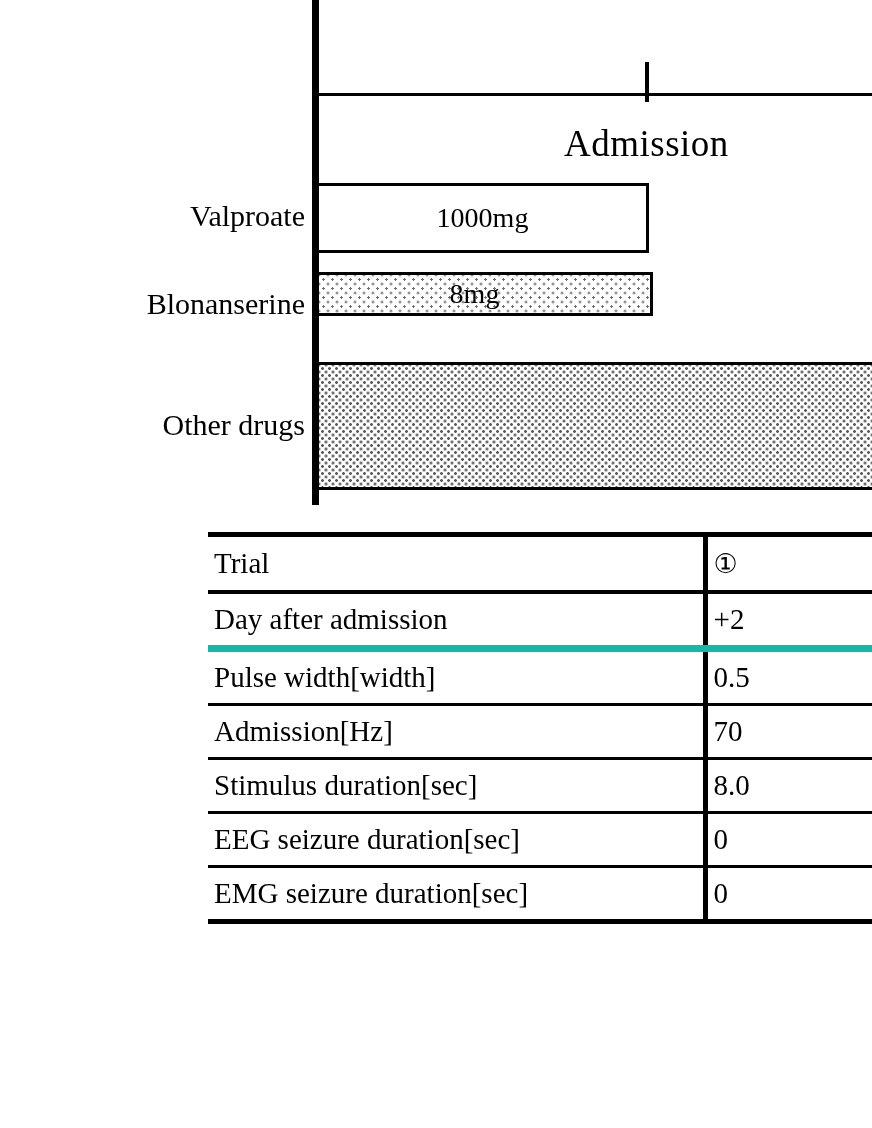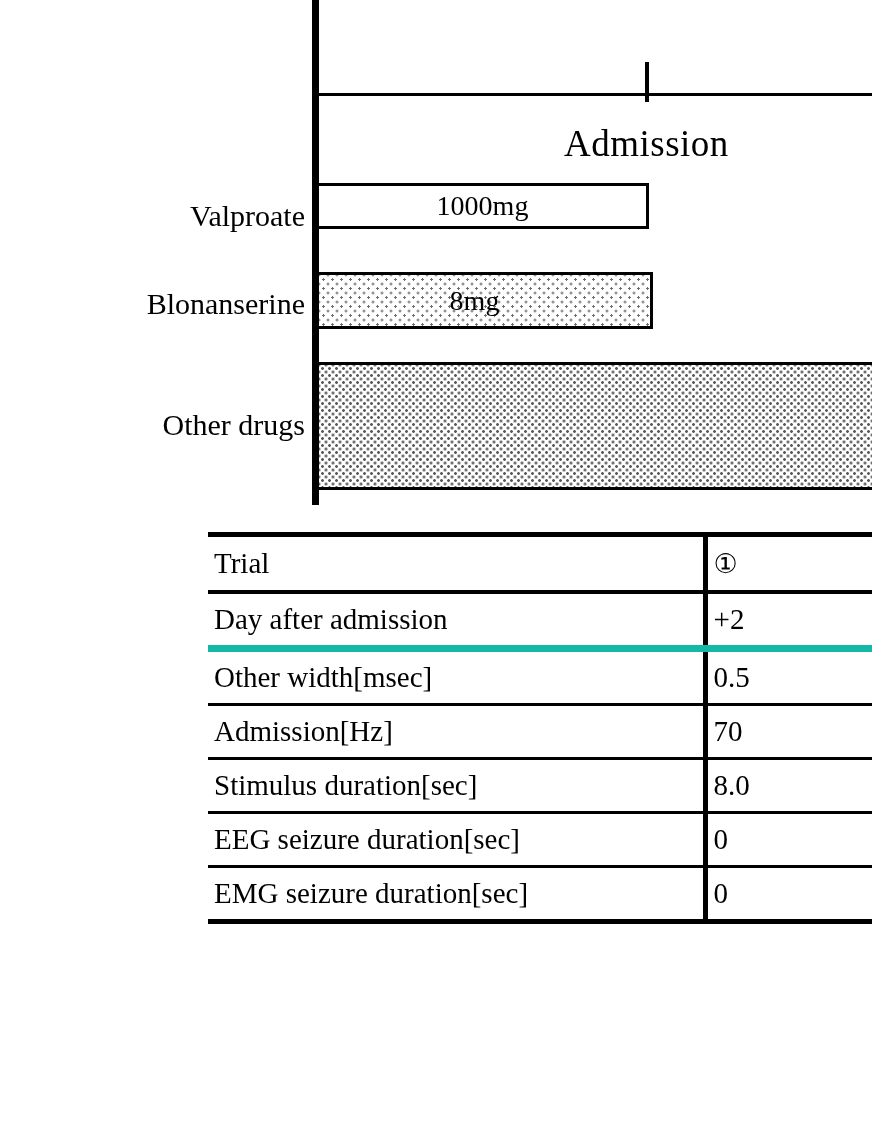--- a/index.html
+++ b/index.html
@@ -79,28 +79,28 @@
     display: flex;
     align-items: center;
     justify-content: center;
     font-size: 28px;
     color: #000;
   }
   .bar.valproate {
     left: 316px;
     top: 183px;
     width: 333px;
-    height: 46px;
+    height: 70px;
     background: #ffffff;
   }
   .bar.blonanserine {
     left: 316px;
     top: 272px;
     width: 337px;
-    height: 57px;
+    height: 44px;
     background-color: #ffffff;
     background-image:
       radial-gradient(#6f6f6f 1.1px, transparent 1.2px),
       radial-gradient(#6f6f6f 1.1px, transparent 1.2px);
     background-size: 9px 9px, 9px 9px;
     background-position: 0 0, 4.5px 4.5px;
   }
   .bar.otherdrugs {
     left: 316px;
     top: 362px;
@@ -199,21 +199,21 @@
       <td class="rowhead">Trial</td>
       <td class="valcell">
         <span class="circled">①</span>
       </td>
     </tr>
     <tr class="body thin">
       <td class="rowhead">Day after admission</td>
       <td class="valcell">+2</td>
     </tr>
     <tr class="body">
-      <td class="rowhead">Other width[msec]</td>
+      <td class="rowhead">Pulse width[width]</td>
       <td class="valcell">0.5</td>
     </tr>
     <tr class="body">
       <td class="rowhead">Admission[Hz]</td>
       <td class="valcell">70</td>
     </tr>
     <tr class="body">
       <td class="rowhead">Stimulus duration[sec]</td>
       <td class="valcell">8.0</td>
     </tr>

